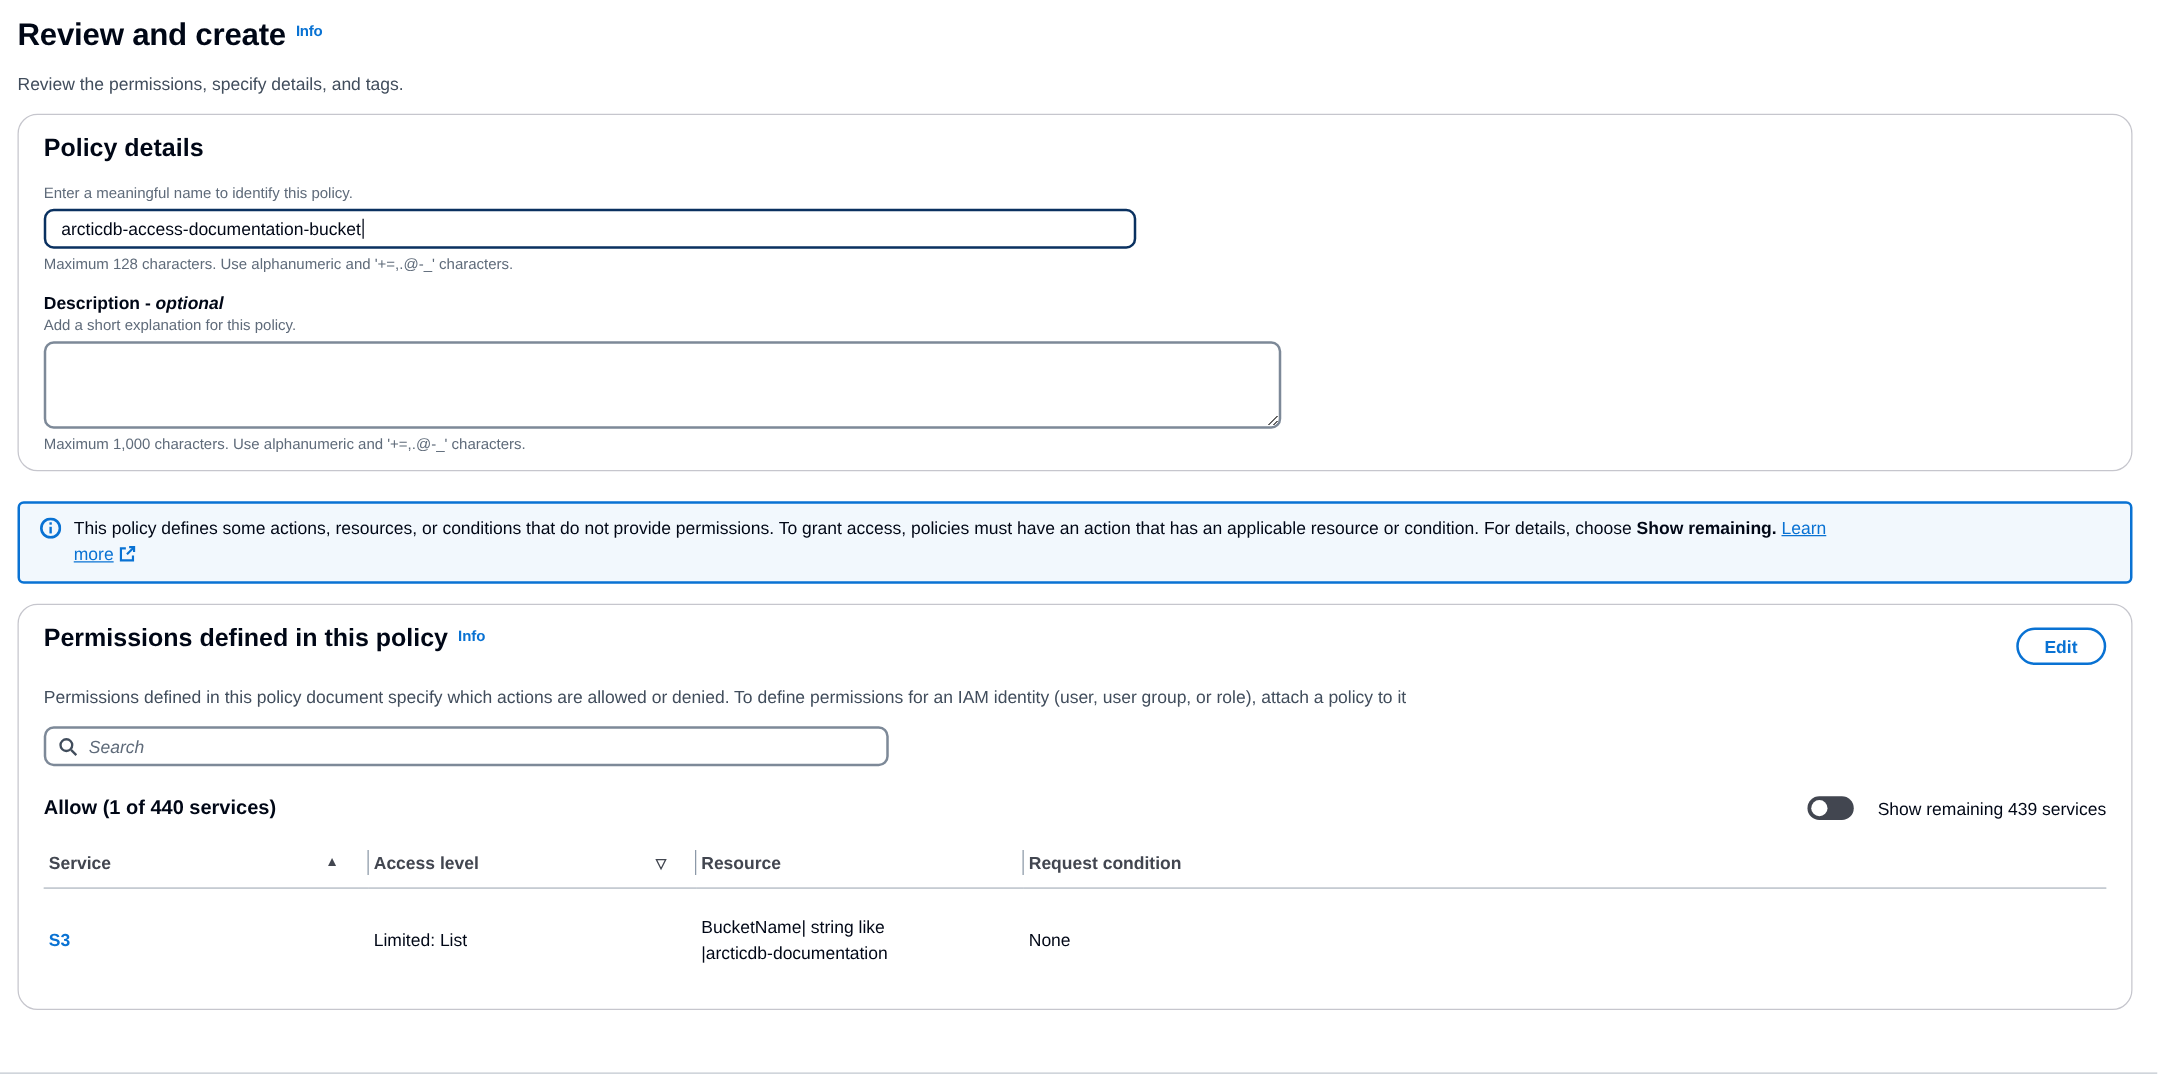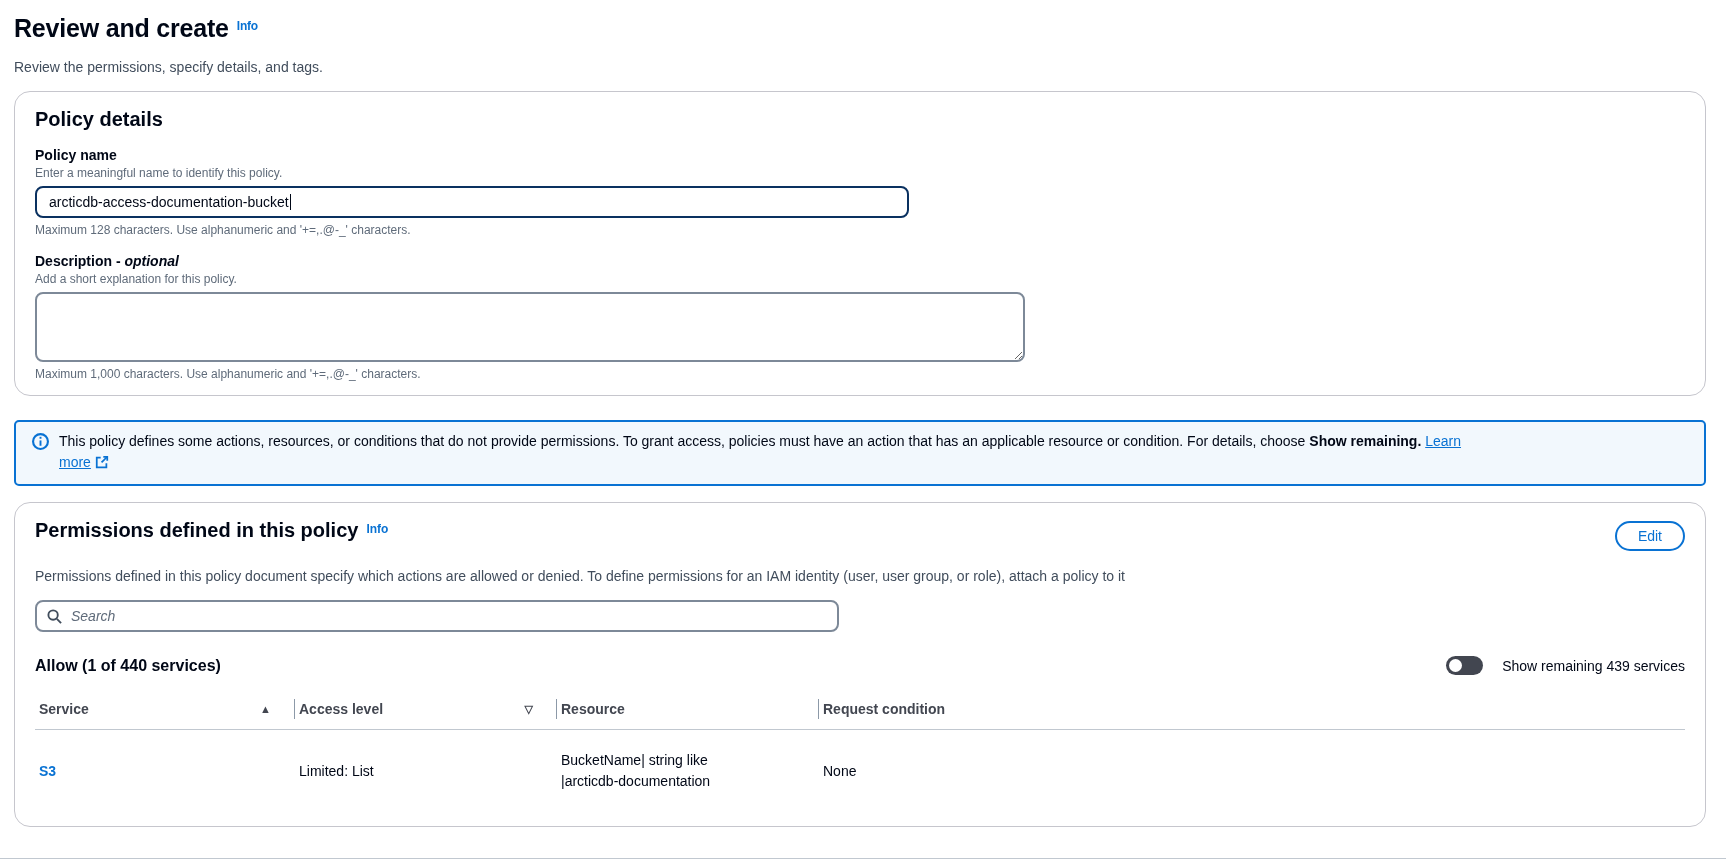--- a/index.html
+++ b/index.html
@@ -61,24 +61,24 @@
   .alert-text b { font-weight: 700; }
   .learn-more { color: #0972d3; text-decoration: underline; cursor: pointer; }
   .ext-icon { display: inline-block; vertical-align: -2px; margin-left: 4px; }
 
   
   .perm-header { display: flex; justify-content: space-between; align-items: flex-start; }
   .perm-desc { font-size: 14px; color: #414d5c; margin-top: 26px; }
   .edit-btn {
     border: 2px solid #0972d3; color: #0972d3; background: #fff;
     border-radius: 20px; font-family: "Liberation Sans", sans-serif;
-    font-size: 14px; font-weight: 400; padding: 5px 21px; cursor: pointer; margin-top: 2px;
+    font-size: 14px; font-weight: 700; padding: 5px 21px; cursor: pointer; margin-top: 2px;
   }
   .search-box {
-    width: 804px; height: 32px; margin-top: 16px;
+    width: 676px; height: 32px; margin-top: 16px;
     border: 2px solid #7d8998; border-radius: 8px;
     display: flex; align-items: center; padding: 0 10px; gap: 7px; background: #fff;
   }
   .search-box input {
     border: none; outline: none; flex: 1; font-size: 14px;
     font-family: "Liberation Sans", sans-serif; color: #000716; background: transparent;
   }
   .search-box input::placeholder { color: #5f6b7a; font-style: italic; }
 
   .allow-row { display: flex; justify-content: space-between; align-items: center; margin-top: 24px; }
@@ -111,21 +111,20 @@
 
 <div class="page">
 
   <h1><span>Review and create</span><a class="info-link">Info</a></h1>
   <div class="subtitle">Review the permissions, specify details, and tags.</div>
 
   <section class="card">
     <h2>Policy details</h2>
 
     <div class="form-field">
-      <div class="field-label">Policy name</div>
       <div class="field-hint">Enter a meaningful name to identify this policy.</div>
       <div class="text-input">
         <span>arcticdb-access-documentation-bucket</span>
           <span class="caret"></span>
       </div>
       <div class="field-constraint">Maximum 128 characters. Use alphanumeric and '+=,.@-_' characters.</div>
     </div>
 
     <div class="form-field">
       <div class="field-label"><span>Description - </span><i>optional</i></div>

